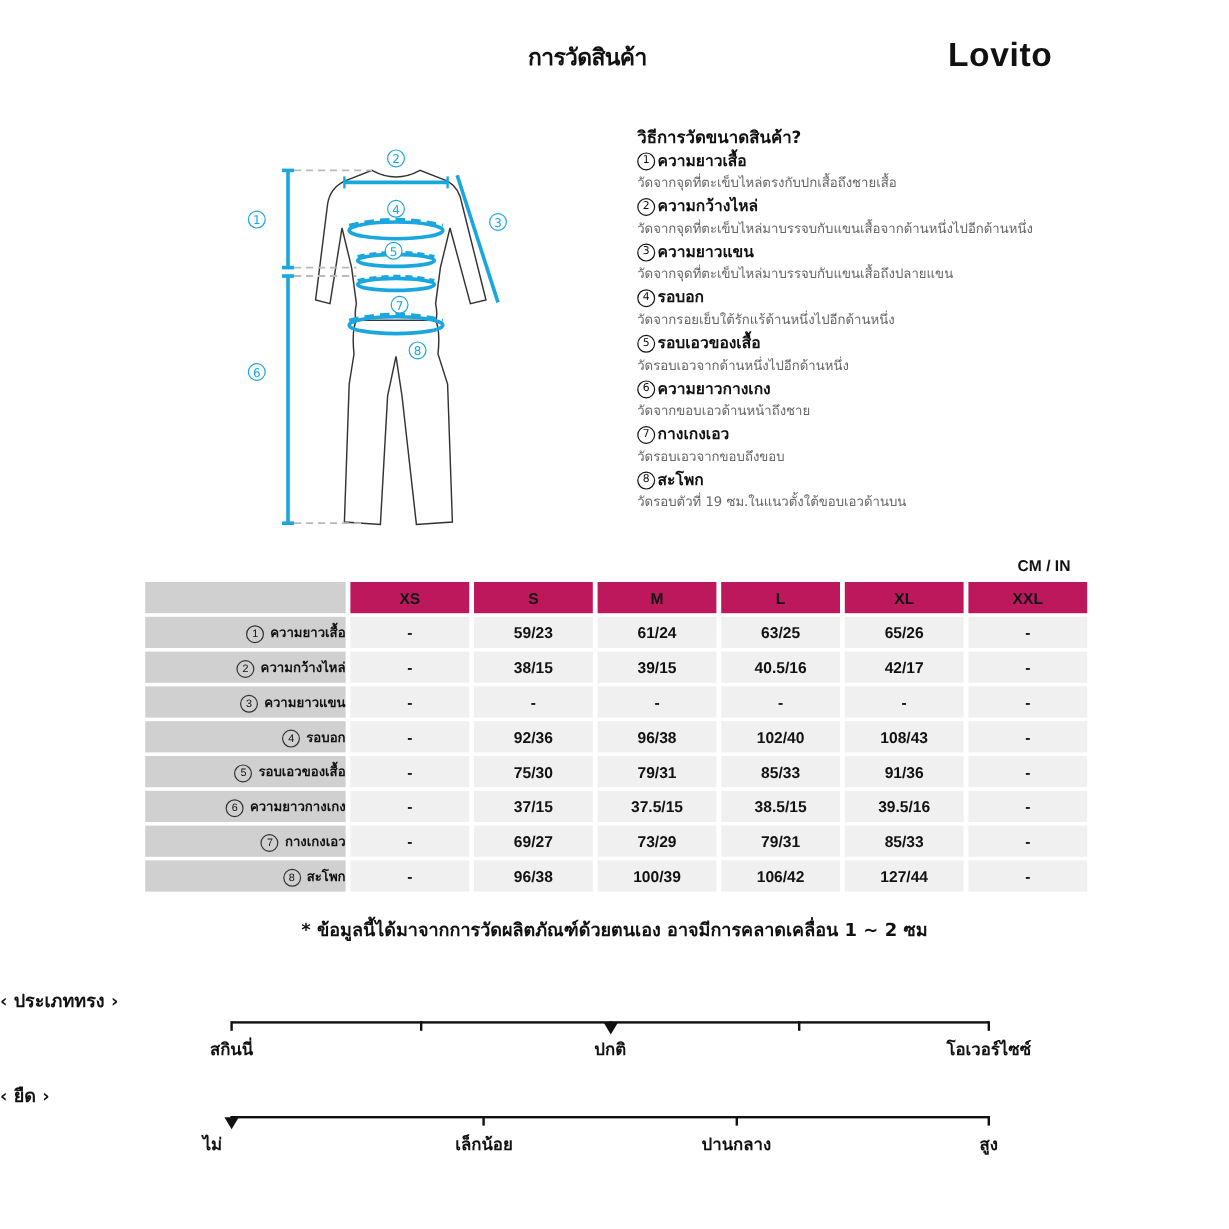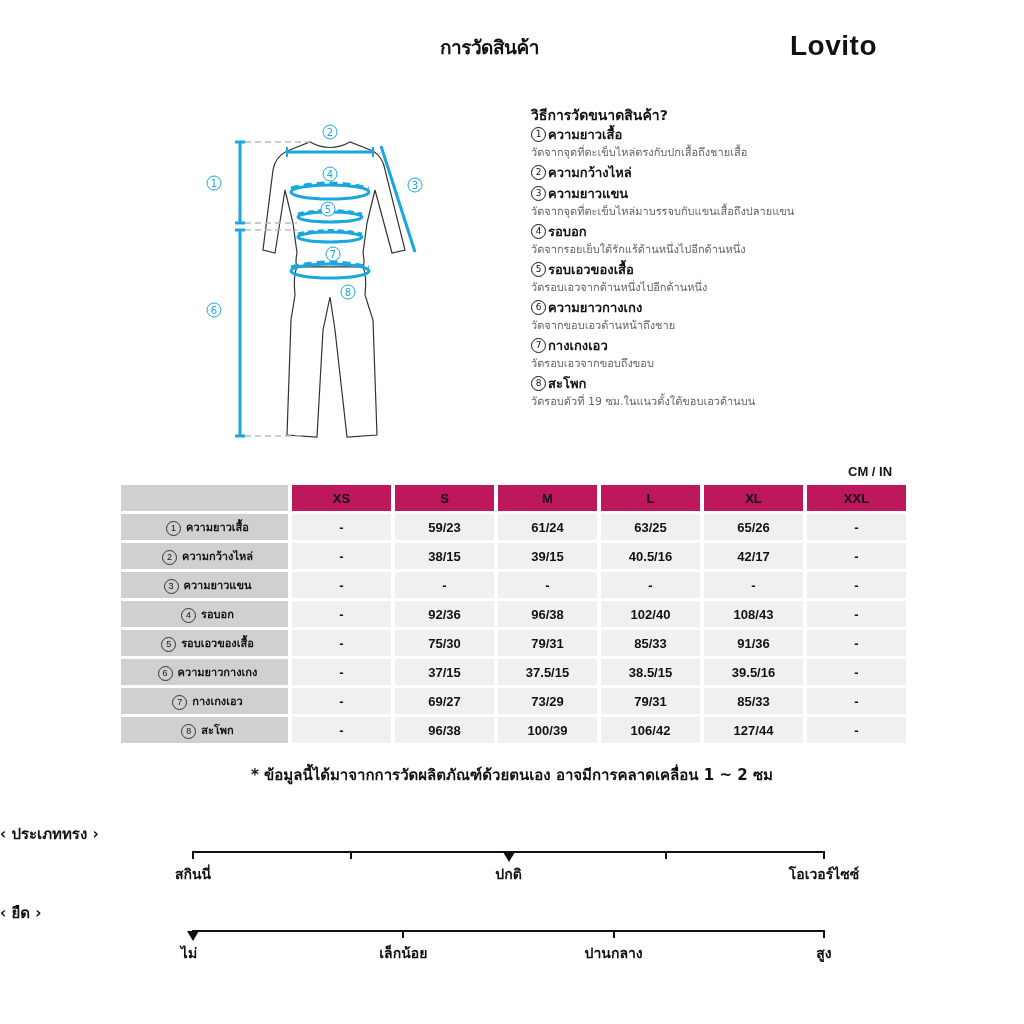--- a/index.html
+++ b/index.html
@@ -19,21 +19,21 @@
                    border: 1px solid #111; border-radius: 50%; font-size: 9px; font-weight: normal; margin-right: 2px; }
     .note .n-desc { font-size: 11px; color: #666; line-height: 17px; }
 
     .unit { position: absolute; left: 848px; top: 464px; font-size: 13px; font-weight: bold; font-family: "Liberation Sans", sans-serif; }
 
     .size-table { position: absolute; left: 121px; top: 482px; border-collapse: separate; border-spacing: 4px 3px; margin-left: -4px; }
     .size-table th, .size-table td { height: 26px; padding: 0; text-align: center; font-size: 13px; font-family: "Liberation Sans", sans-serif; }
     .size-table thead th { background: #be185d; font-weight: bold; height: 26px; }
     .size-table thead th.corner { background: #d0d0d0; }
     .size-table tbody td { background: #f0f0f0; font-weight: bold; width: 99px; }
-    .size-table tbody th { background: #d0d0d0; text-align: center; width: 161px; font-size: 11px; font-weight: bold; padding-left: 6px; }
+    .size-table tbody th { background: #d0d0d0; text-align: right; width: 161px; font-size: 11px; font-weight: bold; padding-left: 6px; }
     .size-table th.col { width: 99px; }
     .row-num { display: inline-flex; justify-content: center; align-items: center; width: 13px; height: 13px; border: 1px solid #333;
                border-radius: 50%; font-size: 9px; font-weight: normal; margin-right: 5px; vertical-align: middle; }
 
     .footnote { position: absolute; left: 0; width: 1024px; top: 763px; text-align: center; font-size: 15px; font-weight: bold; }
 
     .scale { position: absolute; left: 0; width: 1024px; }
     .scale .s-title { position: absolute; left: 0; width: 1024px; text-align: left; font-size: 15px; font-weight: bold; }
     .scale .s-line { position: absolute; height: 2px; background: #111; }
     .scale .s-tick { position: absolute; width: 2px; height: 8px; background: #111; }
@@ -115,20 +115,21 @@
       <span class="n-num">1</span>
       <span class="n-label">ความยาวเสื้อ</span>
     </div>
     <div class="n-desc">วัดจากจุดที่ตะเข็บไหล่ตรงกับปกเสื้อถึงชายเสื้อ</div>
   </div>
       <div class="note">
     <div class="n-title">
       <span class="n-num">2</span>
       <span class="n-label">ความกว้างไหล่</span>
     </div>
+    <div class="n-desc">วัดจากจุดที่ตะเข็บไหล่มาบรรจบกับแขนเสื้อจากด้านหนึ่งไปอีกด้านหนึ่ง</div>
   </div>
       <div class="note">
     <div class="n-title">
       <span class="n-num">3</span>
       <span class="n-label">ความยาวแขน</span>
     </div>
     <div class="n-desc">วัดจากจุดที่ตะเข็บไหล่มาบรรจบกับแขนเสื้อถึงปลายแขน</div>
   </div>
       <div class="note">
     <div class="n-title">
@@ -275,17 +276,17 @@
   </div>
 
 <div class="scale" id="stretch-scale" style="top:901px;">
   <div class="s-title" style="top:0;">‹ ยืด ›</div>
 <div class="s-line" style="left: 193px; width: 631px; top: 29px;"></div>
     <div class="s-tick" style="left: 192px; top: 29px;"></div>
     <div class="s-tick" style="left: 402.333px; top: 29px;"></div>
     <div class="s-tick" style="left: 612.667px; top: 29px;"></div>
     <div class="s-tick" style="left: 823px; top: 29px;"></div>
     <div class="s-marker" style="left: 187px; top: 30px;"></div>
-    <div class="s-label" style="left: 189px; top: 41px;">ไม่</div>
+    <div class="s-label" style="left: 177px; top: 41px;">ไม่</div>
     <div class="s-label" style="left: 403.333px; top: 41px;">เล็กน้อย</div>
     <div class="s-label" style="left: 613.667px; top: 41px;">ปานกลาง</div>
     <div class="s-label" style="left: 824px; top: 41px; text-align: right;">สูง</div>
   </div>
 
 </body></html>

